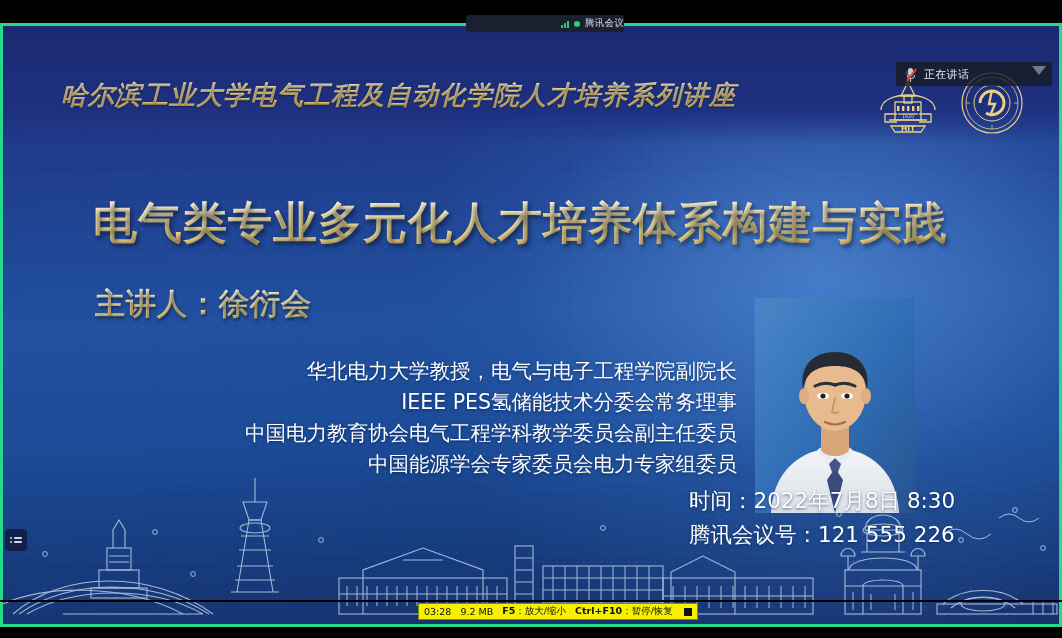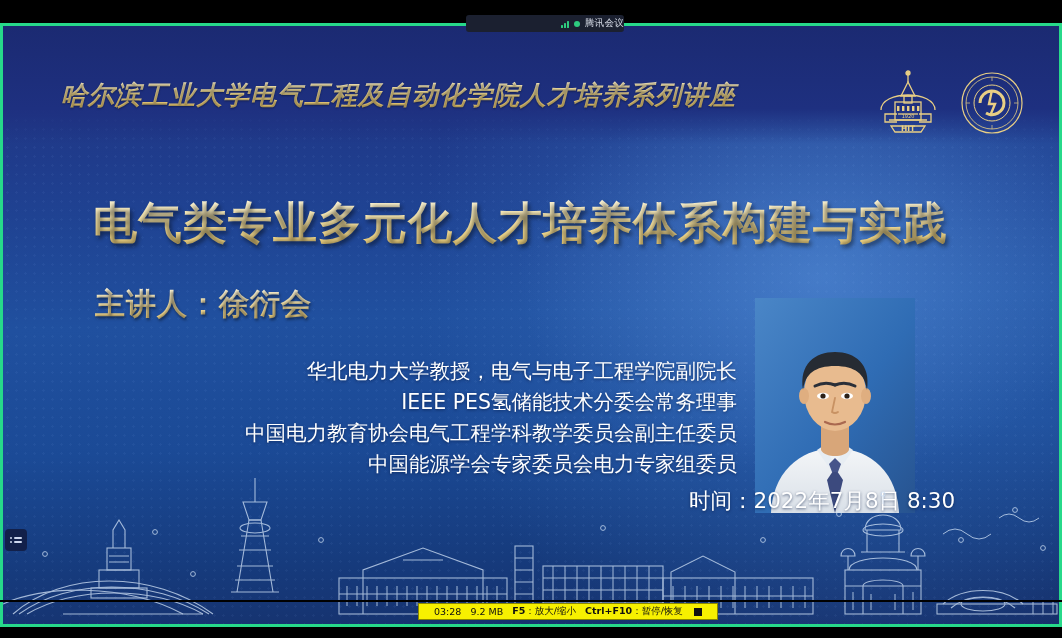--- a/index.html
+++ b/index.html
@@ -178,21 +178,21 @@
   #list-btn .rows .r{ display:flex; align-items:center; gap:2px; margin:2px 0; }
   #list-btn .rows .r .d{ width:2px;height:2px;background:#cfd8ef;border-radius:50%; }
   #list-btn .rows .r .l{ height:1.6px;background:#cfd8ef;border-radius:1px; }
   #list-btn .rows .r:nth-child(1) .l{ width:8px; }
   #list-btn .rows .r:nth-child(2) .l{ width:8px; }
 
   
   #recorder{
     position:absolute; left:418px; top:603px; height:17px;
     background:#f7f000; border:1px solid #8a8600;
-    display:flex; align-items:center; gap:9px; padding:0 15px;
+    display:flex; align-items:center; gap:9px; padding:0 5px;
     z-index:90;
     font-family:"DejaVu Sans", sans-serif;
   }
   #recorder .rec-item{ font-size:9.5px; color:#101010; white-space:nowrap; }
   #recorder .rec-key{ font-weight:700; }
   #recorder .stop-sq{ width:8px; height:8px; background:#111; margin-left:2px; }
 
   
   .bottom-seam{
     position:absolute; left:0; top:600px; width:100%; height:2px;
@@ -322,20 +322,21 @@
           <circle cx="92" cy="98" r="2.6" fill="#2b2118"></circle>
 
           <path d="M80 100 L77 114 q3 2 6 0" stroke="#c89263" stroke-width="1.8" fill="none" stroke-linecap="round"></path>
 
           <path d="M70 124 q10 5 20 0" stroke="#a9684f" stroke-width="2.2" fill="none" stroke-linecap="round"></path>
         </svg>
       </div>
 
       <div class="meet-info">
         <div class="meet-line">时间：2022年7月8日 8:30</div>
+        <div class="meet-line">腾讯会议号：121 555 226</div>
       </div>
 
       <div class="skyline">
         <svg viewBox="0 0 1062 150" width="1062" height="150" preserveAspectRatio="none">
           <g stroke="#cfe0f5" stroke-width="1.1" fill="none" opacity=".9">
 
             <path d="M10 140 C60 96, 150 96, 210 140"></path>
             <path d="M16 140 C66 104, 150 104, 206 140"></path>
             <path d="M24 140 C72 112, 150 112, 200 140"></path>
             <path d="M0 130 C40 112, 120 108, 180 140"></path>
@@ -431,20 +432,30 @@
             </div>
           <div class="r">
               <span class="d"></span>
               <span class="l"></span>
             </div>
         </div>
       </div>
 
     </div>
 
+    <div id="speaking-chip">
+      <span class="mic-muted">
+        <span class="mic-body"></span>
+        <span class="mic-base"></span>
+        <span class="mic-stem"></span>
+        <span class="mic-slash"></span>
+      </span>
+      <span class="sp-text">正在讲话</span>
+      <span class="chip-caret"></span>
+    </div>
 
   </div>
 
   <div id="top-letterbox"></div>
 
   <div id="tm-pill">
     <span class="bars">
         <i></i>
         <i></i>
         <i></i>

